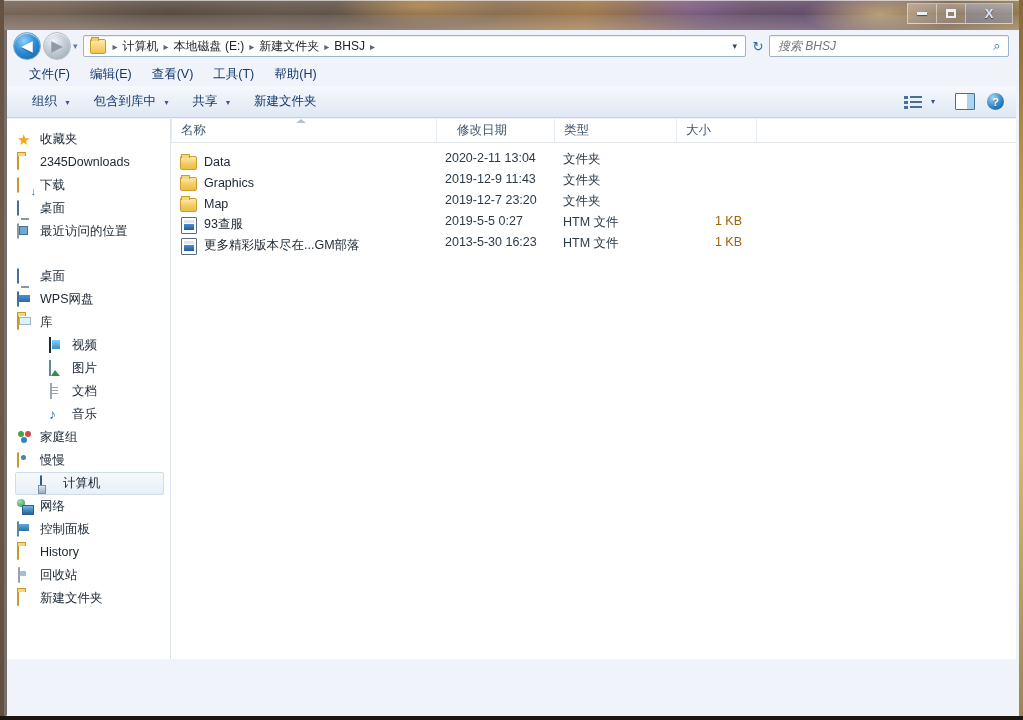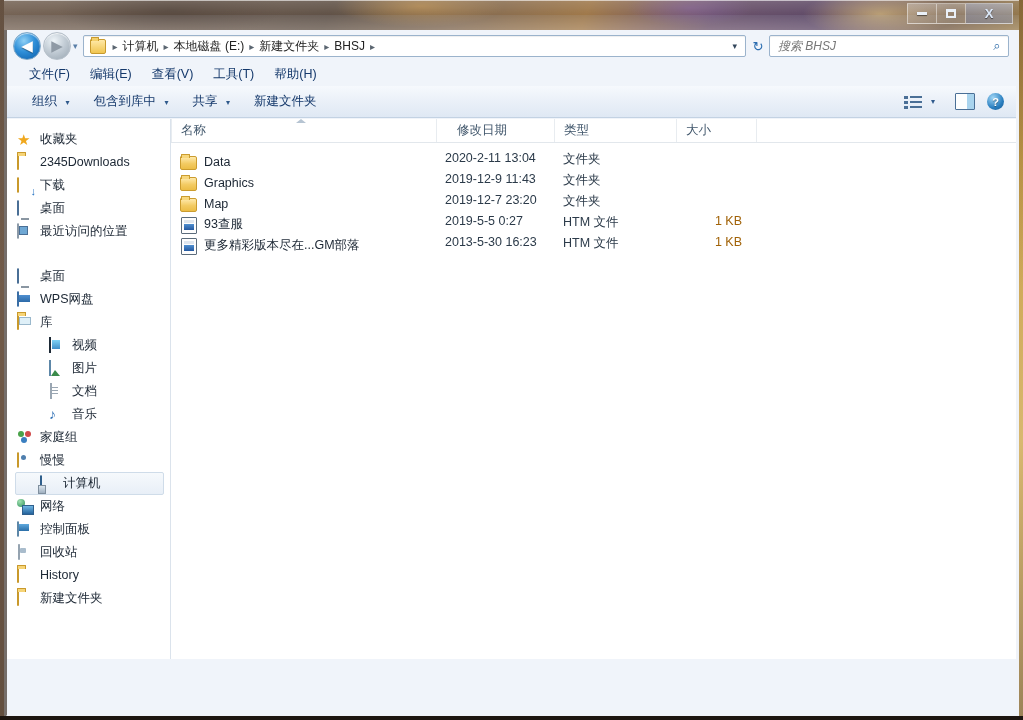--- a/index.html
+++ b/index.html
@@ -637,26 +637,26 @@
         </div>
         <div class="navitem indent1">
           <span class="nico"><span class="ic-network"></span></span>
           <span class="nlbl">网络</span>
         </div>
         <div class="navitem indent1">
           <span class="nico"><span class="ic-control"></span></span>
           <span class="nlbl">控制面板</span>
         </div>
         <div class="navitem indent1">
+          <span class="nico"><span class="ic-folder"></span></span>
+          <span class="nlbl">History</span>
+        </div>
+        <div class="navitem indent1">
           <span class="nico"><span class="ic-bin"></span></span>
           <span class="nlbl">回收站</span>
-        </div>
-        <div class="navitem indent1">
-          <span class="nico"><span class="ic-folder"></span></span>
-          <span class="nlbl">History</span>
         </div>
         <div class="navitem indent1">
           <span class="nico"><span class="ic-folder"></span></span>
           <span class="nlbl">新建文件夹</span>
         </div>
       </div>
 
       <div id="listpane">
 
         <div id="colhdr">

